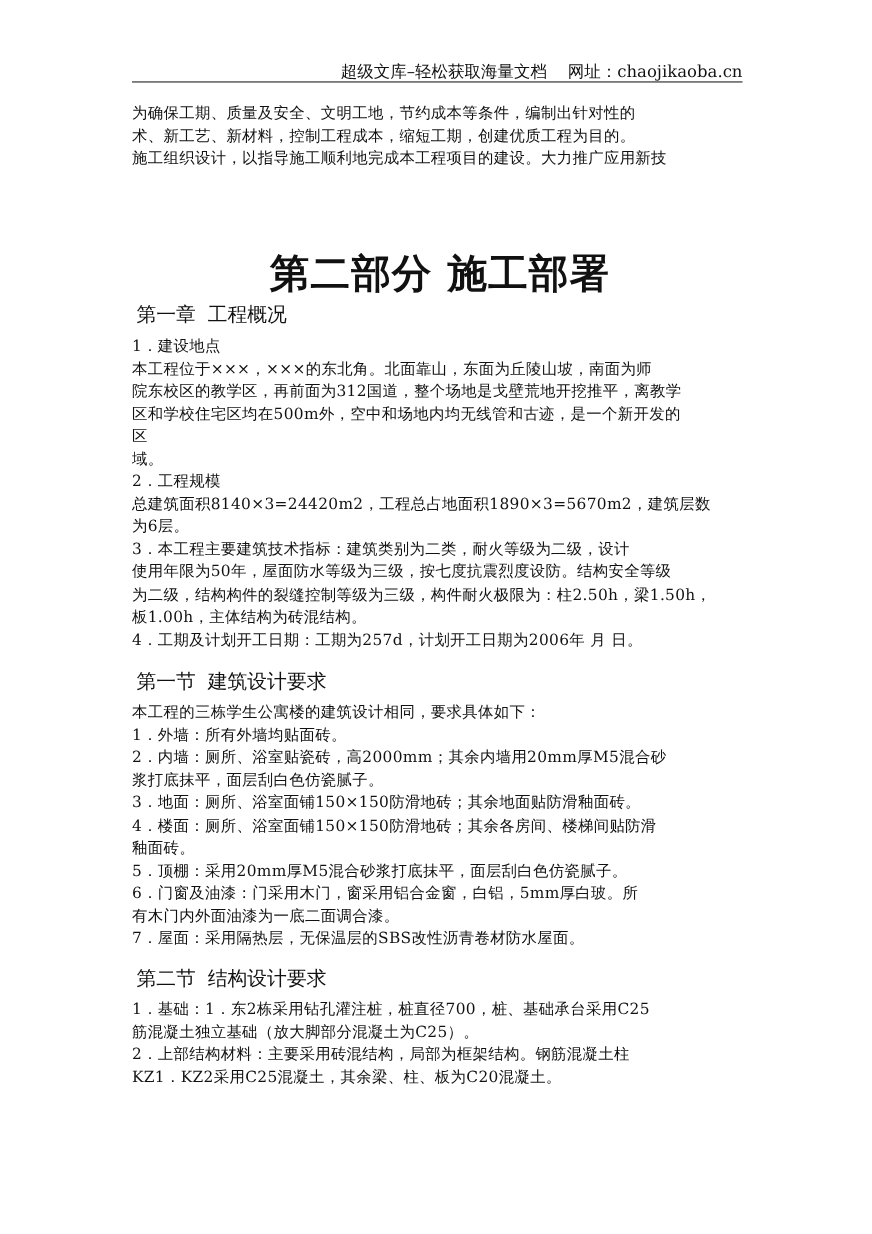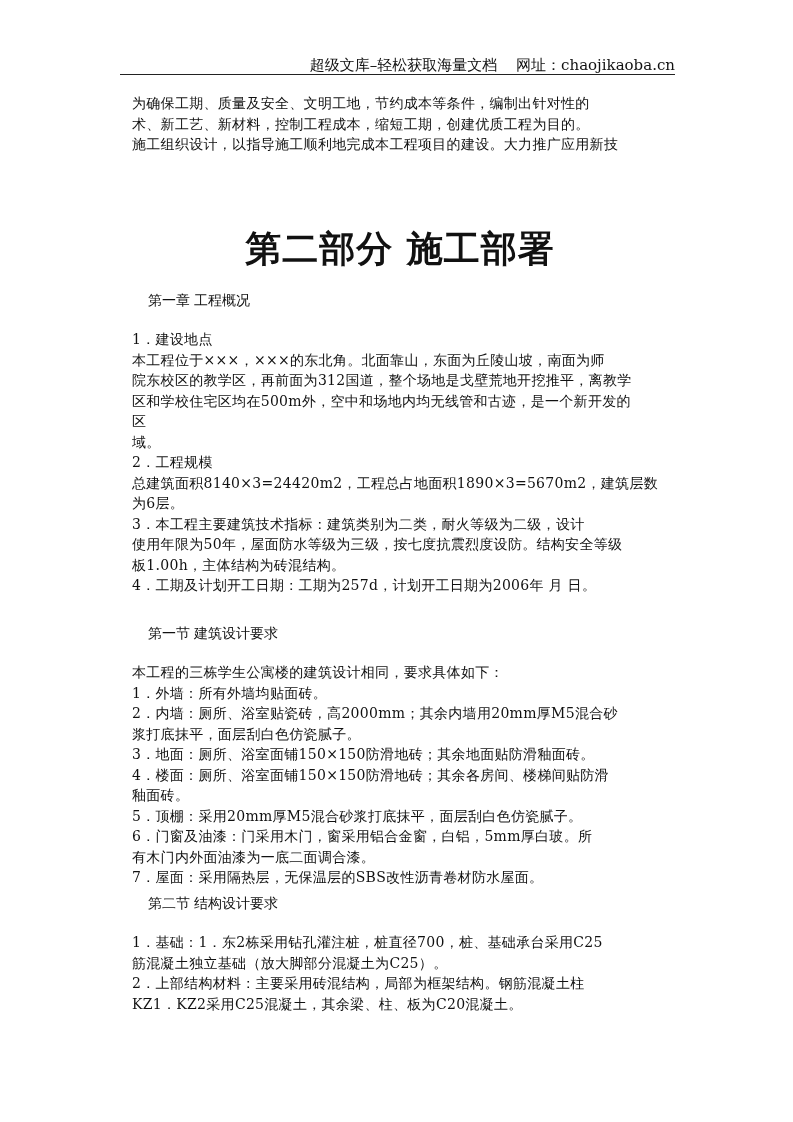--- a/index.html
+++ b/index.html
@@ -4,22 +4,22 @@
 <style>
   html, body { margin: 0; padding: 0; background: #ffffff; }
   body { width: 793px; height: 1122px; position: relative; overflow: hidden;
          font-family: "DejaVu Serif", "Liberation Serif", serif; color: #111; }
   .header { position: absolute; left: 120px; top: 56px; width: 555px; height: 18px;
             border-bottom: 1px solid #222; font-size: 15px; text-align: right; }
   .header span { margin-left: 14px; }
   .content { position: absolute; left: 120px; top: 93px; width: 560px; }
   .p { font-size: 14px; line-height: 20.5px; margin: 0; white-space: nowrap; letter-spacing: 0.3px; }
   .part-title { font-size: 36px; text-align: center; margin: 0; position: absolute; left: 0; width: 560px; top: 132px; letter-spacing: 1px; }
-  .h2 { font-size: 14px; font-weight: normal; margin: 16px; line-height: 26px; font-family: Liberation Sans, sans-serif; }
-  .block { position: absolute; left: 12px; width: 560px; }
+  .h2 { font-size: 18px; font-weight: normal; margin: 4px; line-height: 26px; font-family: Liberation Mono, monospace; }
+  .block { position: absolute; left: 0; width: 560px; }
 </style>
 </head>
 <body>
 
 <div class="header">
   <span>超级文库–轻松获取海量文档</span>
   <span>网址：chaojikaoba.cn</span>
 </div>
 
 <div class="content">
@@ -38,20 +38,21 @@
       <p class="p">本工程位于×××，×××的东北角。北面靠山，东面为丘陵山坡，南面为师</p>
       <p class="p">院东校区的教学区，再前面为312国道，整个场地是戈壁荒地开挖推平，离教学</p>
       <p class="p">区和学校住宅区均在500m外，空中和场地内均无线管和古迹，是一个新开发的</p>
       <p class="p">区</p>
       <p class="p">域。</p>
       <p class="p">2．工程规模</p>
       <p class="p">总建筑面积8140×3=24420m2，工程总占地面积1890×3=5670m2，建筑层数</p>
       <p class="p">为6层。</p>
       <p class="p">3．本工程主要建筑技术指标：建筑类别为二类，耐火等级为二级，设计</p>
       <p class="p">使用年限为50年，屋面防水等级为三级，按七度抗震烈度设防。结构安全等级</p>
+      <p class="p">为二级，结构构件的裂缝控制等级为三级，构件耐火极限为：柱2.50h，梁1.50h，</p>
       <p class="p">板1.00h，主体结构为砖混结构。</p>
       <p class="p">4．工期及计划开工日期：工期为257d，计划开工日期为2006年  月  日。</p>
     </div>
   </div>
 
   <div class="block" style="top:511px">
     <h2 class="h2">第一节  建筑设计要求</h2>
     <div style="margin-top:4px">
       <p class="p">本工程的三栋学生公寓楼的建筑设计相同，要求具体如下：</p>
       <p class="p">1．外墙：所有外墙均贴面砖。</p>

